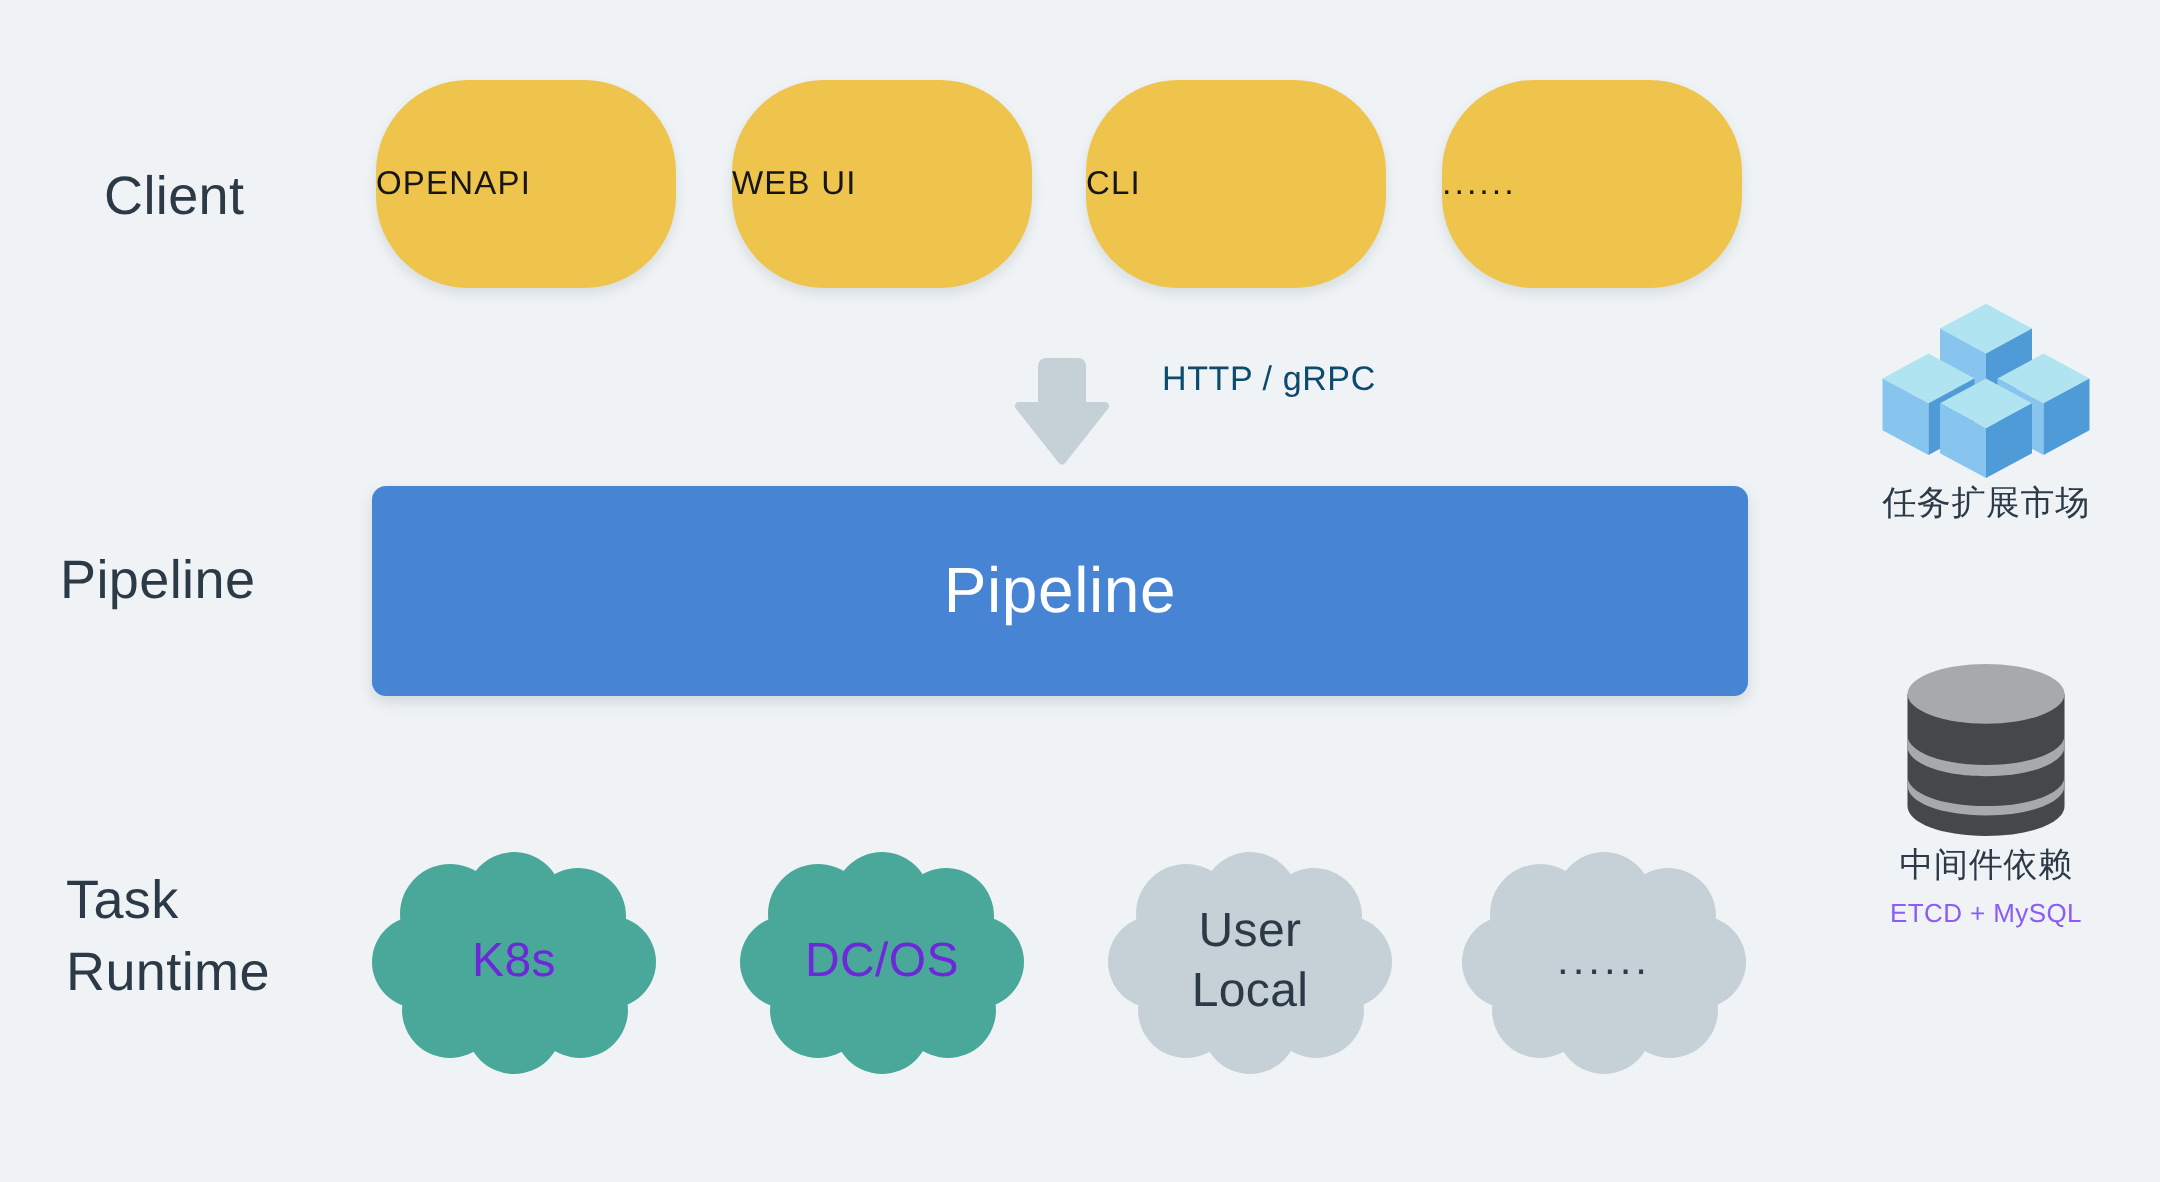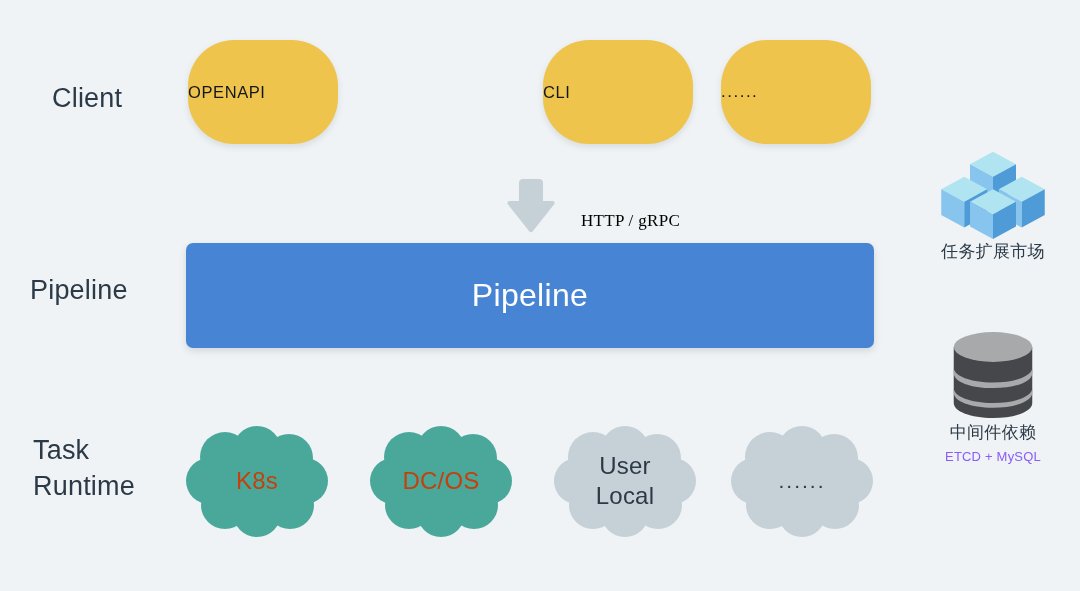--- a/index.html
+++ b/index.html
@@ -62,25 +62,24 @@
   #arrow-down {
     position: absolute;
     left: 506px;
     top: 177px;
     width: 50px;
     height: 58px;
   }
   #protocol-label {
     position: absolute;
     left: 581px;
-    top: 211px;
-    color: #000000;
+    top: 180px;
+    color: #0c4a6e;
     font-size: 17px;
     letter-spacing: 0.3px;
-    font-family: Liberation Serif, serif;
   }
 
   
   #pipeline-bar {
     position: absolute;
     left: 186px;
     top: 243px;
     width: 688px;
     height: 105px;
     background: #4785D4;
@@ -117,21 +116,21 @@
     height: 112px;
     display: flex;
     align-items: center;
     justify-content: center;
     text-align: center;
     font-size: 24px;
     line-height: 30px;
     letter-spacing: 0.2px;
     white-space: pre-line;
   }
-  .cloud-teal .cloud-text { color: #c2410c; }
+  .cloud-teal .cloud-text { color: #6d28d9; }
   .cloud-gray .cloud-text { color: #2C3A47; }
   .cloud-gray .cloud-dots { font-size: 21px; letter-spacing: 2px; }
   #cloud-0 { left: 184px; }
   #cloud-1 { left: 368px; }
   #cloud-2 { left: 552px; }
   #cloud-3 { left: 729px; }
 
   
   .side-item {
     position: absolute;
@@ -164,20 +163,23 @@
 
 <div id="canvas">
 
   <div class="row-label" id="label-client">Client</div>
   <div class="row-label" id="label-pipeline">Pipeline</div>
   <div class="row-label" id="label-runtime">Task
 Runtime</div>
 
   <div class="pill" id="pill-0">
     <span class="pill-text">OPENAPI</span>
+  </div>
+  <div class="pill" id="pill-1">
+    <span class="pill-text">WEB UI</span>
   </div>
   <div class="pill" id="pill-2">
     <span class="pill-text">CLI</span>
   </div>
   <div class="pill" id="pill-3">
     <span class="pill-text pill-dots">......</span>
   </div>
 
   <div id="arrow-down">
     <svg viewBox="0 0 50 58" width="50" height="58">

